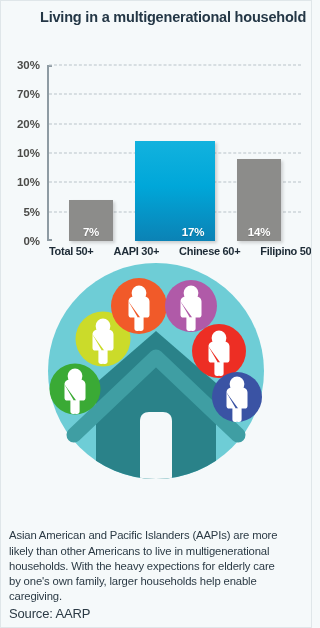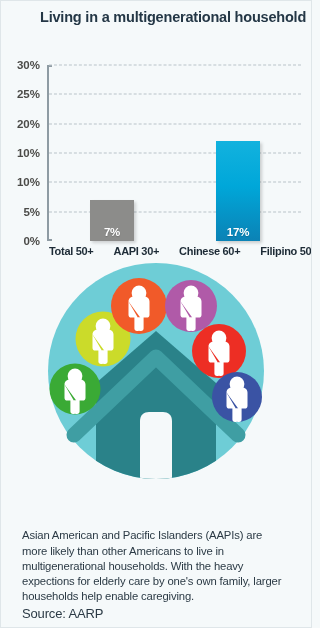--- a/index.html
+++ b/index.html
@@ -90,20 +90,21 @@
     background:#8c8c8a;
     position:relative;
     box-shadow:2px 2px 3px rgba(0,0,0,0.16);
     display:flex;
     align-items:flex-end;
     justify-content:center;
   }
   .bar.highlight{
     background:linear-gradient(180deg,#12b2de 0%,#00a7d9 45%,#0b82b5 100%);
     box-shadow:2px 2px 3px rgba(0,0,0,0.18);
+    padding-left:36px;
   }
   .bar-value{
     color:#ffffff;
     font-size:11.5px;
     font-weight:bold;
     padding-bottom:3px;
     text-shadow:0 1px 1px rgba(0,0,0,0.18);
     letter-spacing:-0.2px;
   }
   .xlabels{
@@ -129,21 +130,21 @@
     position:relative;
     height:285px;
     margin-top:6px;
   }
   .illustration svg{display:block;margin:0 auto;}
 
   
   .caption-wrap{
     position:absolute;
     left:0;right:16px;bottom:0;
-    padding:0 10px 6px 21px;
+    padding:0 10px 6px 8px;
     box-sizing:border-box;
   }
   .caption{
     font-size:11.3px;
     line-height:15.2px;
     color:#2b3a45;
     letter-spacing:-0.15px;
   }
   .source{
     font-size:13px;
@@ -166,36 +167,41 @@
       <div class="axis-y"></div>
 
       <div class="gridline" style="top:0%"></div>
       <div class="gridline" style="top:16.667%"></div>
       <div class="gridline" style="top:33.333%"></div>
       <div class="gridline" style="top:50%"></div>
       <div class="gridline" style="top:66.667%"></div>
       <div class="gridline" style="top:83.333%"></div>
 
       <div class="ytick" style="top:0%">30%</div>
-      <div class="ytick" style="top:16.667%">25%</div>
+      <div class="ytick" style="top:16.667%">70%</div>
       <div class="ytick" style="top:33.333%">20%</div>
       <div class="ytick" style="top:50%">10%</div>
       <div class="ytick" style="top:66.667%">10%</div>
       <div class="ytick" style="top:83.333%">5%</div>
       <div class="ytick" style="top:100%">0%</div>
 
       <div class="bars">
         <div class="bar-col">
           <div class="bar" style="height:23.333%">
             <span class="bar-value">7%</span>
           </div>
         </div>
         <div class="bar-col">
           <div class="bar highlight" style="height:56.667%">
             <span class="bar-value">17%</span>
+          </div>
+        </div>
+        <div class="bar-col">
+          <div class="bar" style="height:46.667%">
+            <span class="bar-value">14%</span>
           </div>
         </div>
       </div>
     </div>
 
     <div class="xlabels">
       <div class="xlabel">Total 50+</div>
       <div class="xlabel">AAPI 30+</div>
       <div class="xlabel">Chinese 60+</div>
       <div class="xlabel">Filipino 50+</div>

